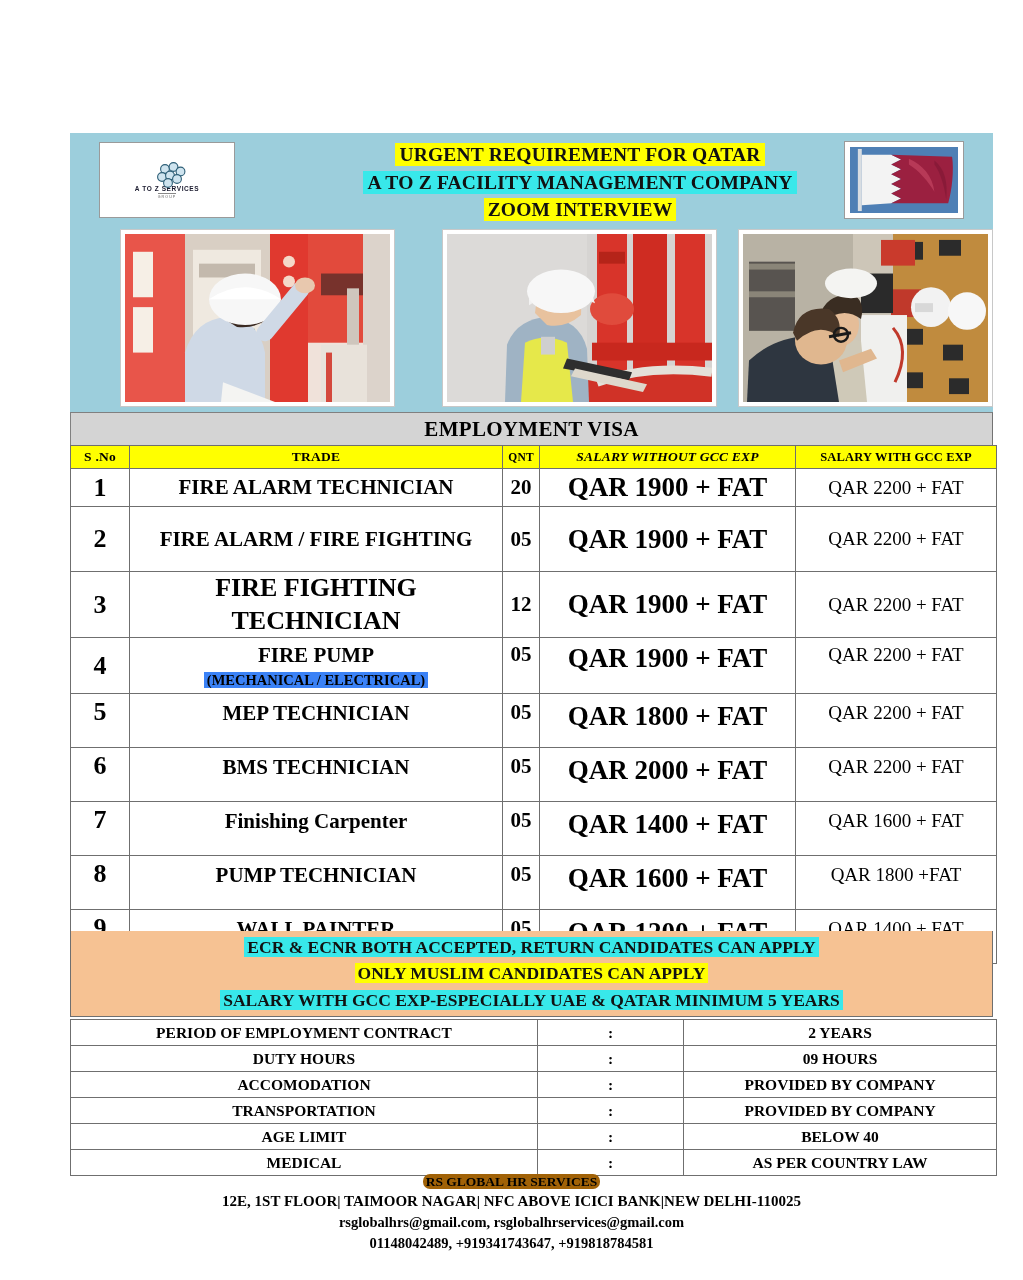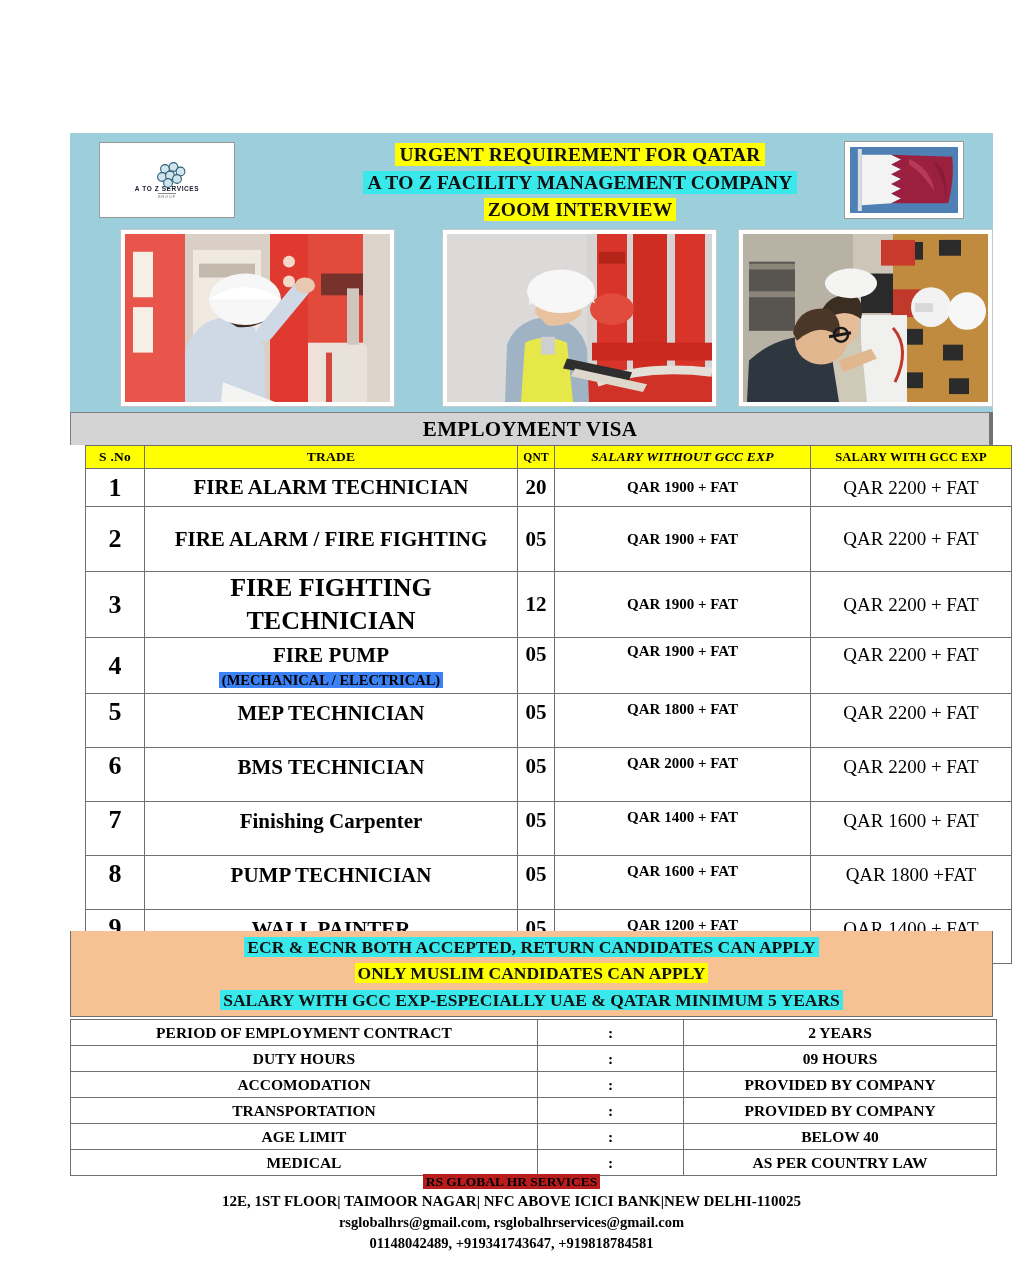--- a/index.html
+++ b/index.html
@@ -141,36 +141,36 @@
   
   .visa-bar {
     position: absolute;
     left: 70px;
     top: 412px;
     width: 923px;
     height: 33px;
     background: #d4d4d4;
     border-top: 1px solid #808080;
     border-left: 1px solid #808080;
-    border-right: 4px solid #737373;
+    border-right: 1px solid #737373;
     box-sizing: border-box;
     display: flex;
     align-items: center;
     justify-content: center;
   }
   .visa-bar span {
     font-size: 21px;
     font-weight: bold;
     letter-spacing: 0.3px;
   }
 
   
   .trade-table {
     position: absolute;
-    left: 85px;
+    left: 70px;
     top: 445px;
     width: 923px;
     border-collapse: collapse;
     table-layout: fixed;
   }
   .trade-table td, .trade-table th {
     border: 1px solid #6f6f6f;
     padding: 0;
     text-align: center;
     vertical-align: middle;
@@ -208,21 +208,21 @@
   }
   .c-trade .sub > span {
     background: #3b82f6;
     padding: 0 3px;
   }
   .c-qnt {
     font-size: 21px;
     font-weight: bold;
   }
   .c-sal {
-    font-size: 15px;
+    font-size: 27px;
     font-weight: bold;
   }
   .c-sal2 {
     font-size: 19px;
     font-weight: normal;
   }
 
   
   .notice {
     position: absolute;
@@ -279,21 +279,21 @@
     left: 0;
     top: 1173px;
     width: 1023px;
     text-align: center;
   }
   .f-company {
     font-size: 13.5px;
     font-weight: bold;
     line-height: 1.32;
   }
-  .f-company > span { background: #b91c1c; padding: 0 3px; }
+  .f-company > span { background: #a16207; padding: 0 3px; border-radius: 7px; }
   .f-address {
     font-size: 15px;
     font-weight: bold;
     line-height: 1.42;
   }
   .f-reg {
     font-size: 14px;
     font-weight: bold;
     line-height: 1.42;
   }

